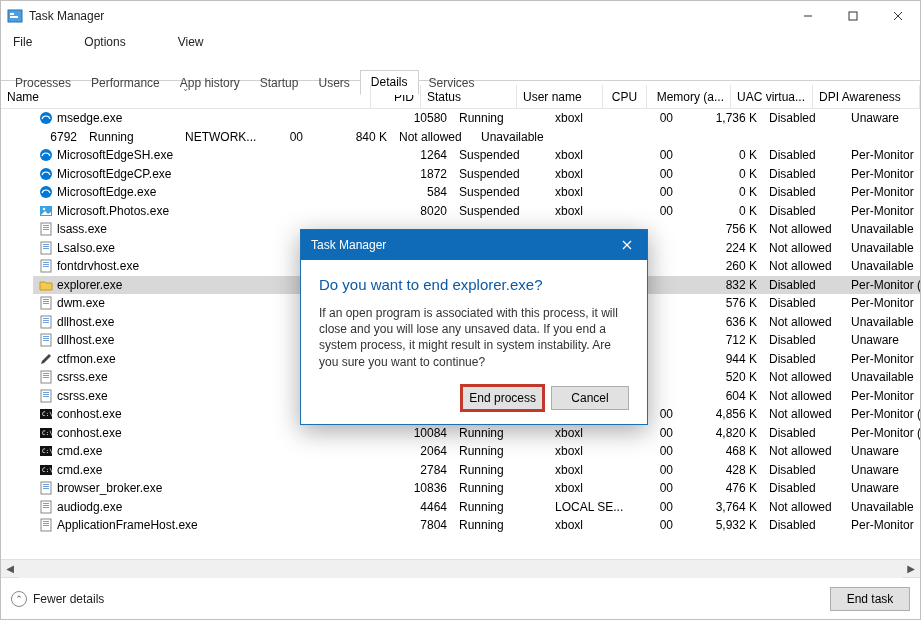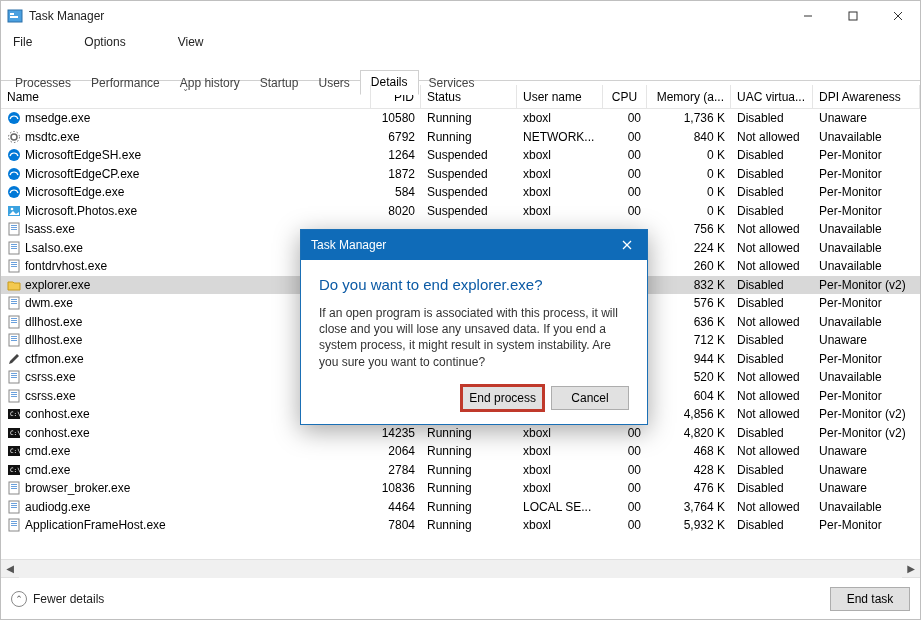--- a/index.html
+++ b/index.html
@@ -19,21 +19,21 @@
   .col { border-right:1px solid #e5e5e5; padding:4px 6px; display:flex; align-items:center; overflow:hidden; white-space:nowrap; text-overflow:ellipsis;}
   .col.name { width:370px; position:relative;}
   .col.pid { width:50px; justify-content:flex-end; }
   .col.status { width:96px; }
   .col.user { width:86px; }
   .col.cpu { width:44px; justify-content:center;}
   .col.mem { width:84px; justify-content:flex-end;}
   .col.uac { width:82px; }
   .col.dpi { flex:1; }
   .sort-chevron { position:absolute; left:50%; top:-1px; transform:translateX(-50%); font-size:8px; color:#666;}
-  .rows { flex:1; overflow:hidden; background:#fff;}
+  .rows { flex:1; overflow:hidden; background:#fff;margin-left:32px;}
   .row { display:flex; height:18.5px; align-items:center; }
   .row .col { border-right:none; padding:0 6px; }
   .row .col.name { display:flex; align-items:center; gap:4px; }
   .row .col.pid { justify-content:flex-end; }
   .row .col.cpu { justify-content:flex-end; }
   .row .col.mem { justify-content:flex-end; }
   .row.selected { background:#d8d8d8; }
   .proc-icon { width:14px; height:14px; flex:0 0 14px; }
   .hscroll { height:18px; border-top:1px solid #e0e0e0; display:flex; align-items:center; background:#f0f0f0; position:relative;}
   .hscroll .arrow { width:18px; height:18px; display:flex; align-items:center; justify-content:center; color:#555; font-size:10px;}
@@ -143,27 +143,20 @@
         </div>
         <div class="col pid">10580</div>
         <div class="col status">Running</div>
         <div class="col user">xboxl</div>
         <div class="col cpu">00</div>
         <div class="col mem">1,736 K</div>
         <div class="col uac">Disabled</div>
         <div class="col dpi">Unaware</div>
       </div>
       <div class="row">
-        <div class="col name">
-          <span class="proc-icon"><svg viewBox="0 0 14 14">
-              <circle cx="7" cy="7" r="3" fill="none" stroke="#666" stroke-width="1.5"></circle>
-              <circle cx="7" cy="7" r="5.5" fill="none" stroke="#666" stroke-dasharray="1.5 2"></circle>
-            </svg></span>
-          <span>msdtc.exe</span>
-        </div>
         <div class="col pid">6792</div>
         <div class="col status">Running</div>
         <div class="col user">NETWORK...</div>
         <div class="col cpu">00</div>
         <div class="col mem">840 K</div>
         <div class="col uac">Not allowed</div>
         <div class="col dpi">Unavailable</div>
       </div>
       <div class="row">
         <div class="col name">
@@ -421,21 +414,21 @@
         <div class="col dpi">Per-Monitor (v2)</div>
       </div>
       <div class="row">
         <div class="col name">
           <span class="proc-icon"><svg viewBox="0 0 14 14">
               <rect x="1" y="2" width="12" height="10" fill="#111"></rect>
               <text x="3" y="9" font-size="6" fill="#fff" font-family="monospace">C:\</text>
             </svg></span>
           <span>conhost.exe</span>
         </div>
-        <div class="col pid">14235</div>
+        <div class="col pid">10084</div>
         <div class="col status">Running</div>
         <div class="col user">xboxl</div>
         <div class="col cpu">00</div>
         <div class="col mem">4,820 K</div>
         <div class="col uac">Disabled</div>
         <div class="col dpi">Per-Monitor (v2)</div>
       </div>
       <div class="row">
         <div class="col name">
           <span class="proc-icon"><svg viewBox="0 0 14 14">

